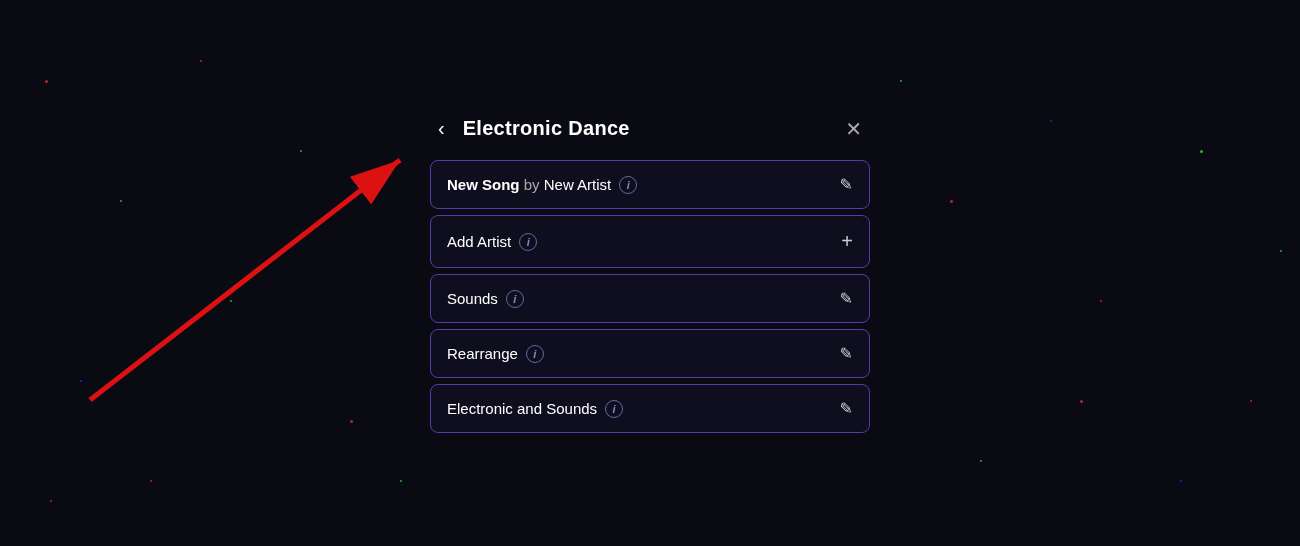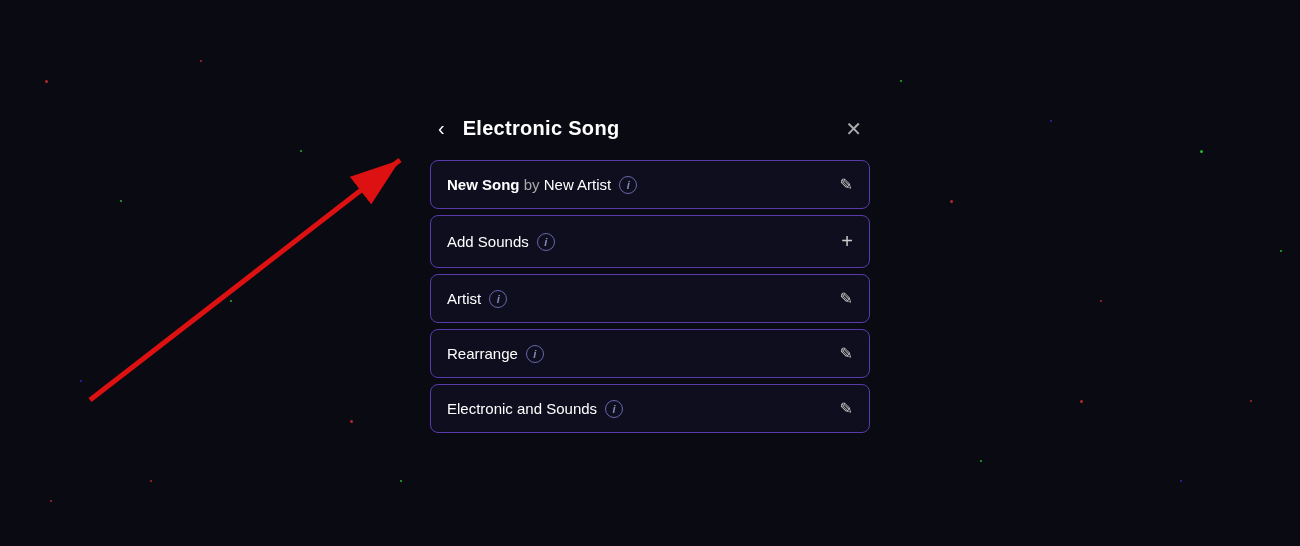--- a/index.html
+++ b/index.html
@@ -189,48 +189,48 @@
   </defs>
   <line x1="30" y1="270" x2="340" y2="30" stroke="#dd1111" stroke-width="5" marker-end="url(#arrowhead)"></line>
 </svg>
 
 <div class="modal-wrapper">
 
   <div class="modal-header">
     <button class="modal-back-btn">
       <span>‹</span>
     </button>
-    <span class="modal-title">Electronic Song</span>
+    <span class="modal-title">Electronic Dance</span>
     <button class="modal-close-btn">
       <span>✕</span>
     </button>
   </div>
 
   <div class="items-list" id="items-list">
   <div class="item-row">
         <div class="item-left">
           <span class="item-label"><strong>New Song</strong><span class="by-text"> by </span><span class="artist-text">New Artist</span></span>
           <div class="info-icon">i</div>
         </div>
         <div class="item-action">
           <span class="pencil-icon"></span>
         </div>
       </div>
       <div class="item-row">
         <div class="item-left">
-          <span class="item-label">Add Sounds</span>
+          <span class="item-label">Add Artist</span>
           <div class="info-icon">i</div>
         </div>
         <div class="item-action">
           <span class="plus-icon"></span>
         </div>
       </div>
       <div class="item-row">
         <div class="item-left">
-          <span class="item-label">Artist</span>
+          <span class="item-label">Sounds</span>
           <div class="info-icon">i</div>
         </div>
         <div class="item-action">
           <span class="pencil-icon"></span>
         </div>
       </div>
       <div class="item-row">
         <div class="item-left">
           <span class="item-label">Rearrange</span>
           <div class="info-icon">i</div>

